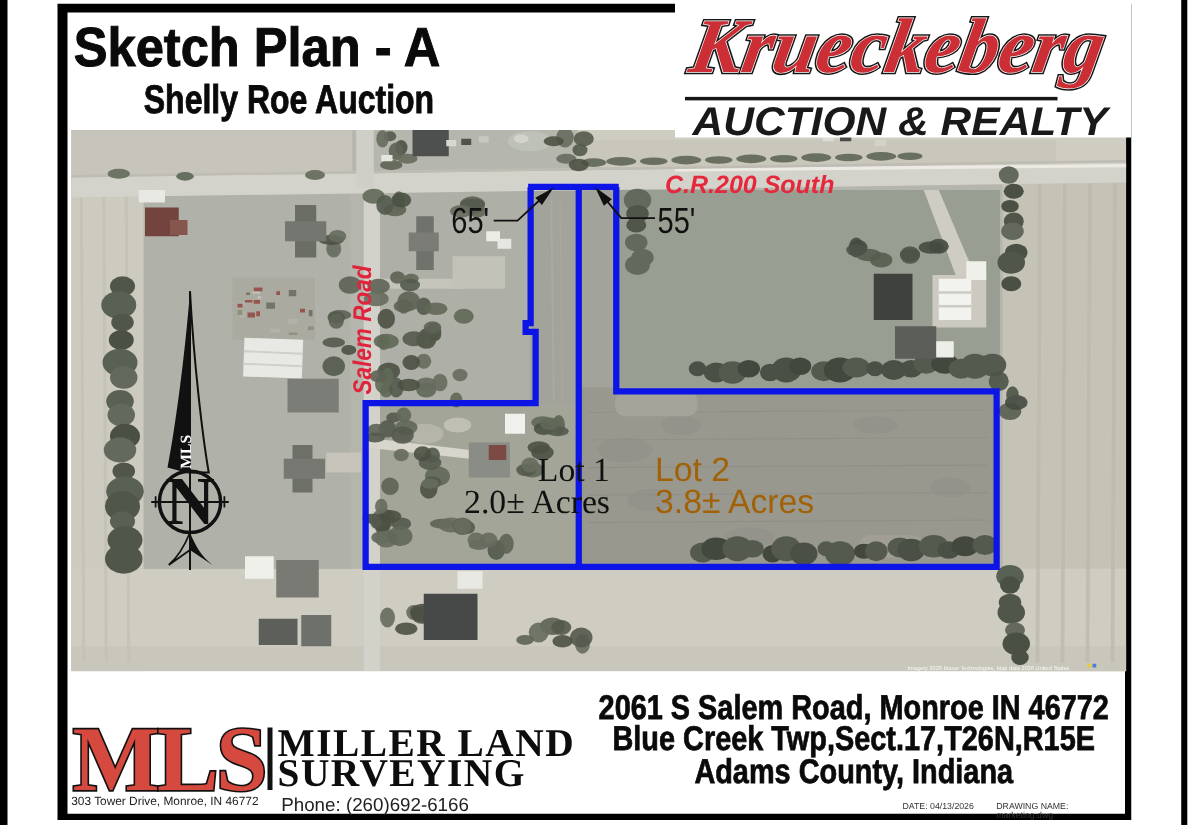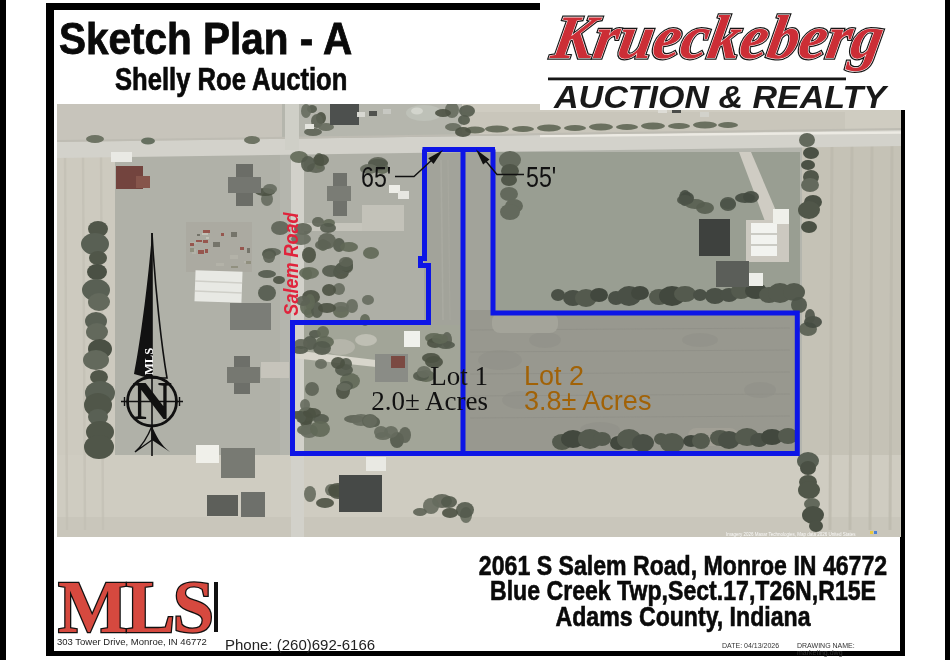--- a/index.html
+++ b/index.html
@@ -577,33 +577,35 @@
 
 <rect x="8" y="77.5" width="298" height="2.8" fill="#161616"></rect>
 
 <text x="14" y="108" font-family="Liberation Sans, sans-serif" font-style="italic" font-weight="bold" font-size="32" fill="#191919" textLength="332" lengthAdjust="spacingAndGlyphs">AUCTION &amp; REALTY</text>
 </svg>
 
 <div class="abs" style="left:361px;top:161px;font-size:29px;color:#111;transform:scaleX(0.8);transform-origin:0 0">65'</div>
 
 <div class="abs" style="left:526px;top:161px;font-size:29px;color:#111;transform:scaleX(0.8);transform-origin:0 0">55'</div>
 
+<div class="abs" style="left:532px;top:137px;font-size:20px;font-weight:bold;font-style:italic;color:#e5283b;white-space:nowrap">C.R.200 South</div>
 
 <div class="abs" style="left:291px;top:264px;font-size:20.5px;font-weight:bold;font-style:italic;color:#e0243c;white-space:nowrap;transform:translate(-50%,-50%) rotate(-90deg) scaleX(0.88)">Salem Road</div>
 
 <div class="abs" style="left:268px;top:364px;width:220px;text-align:right;font-family:'Liberation Serif',serif;font-size:27px;line-height:25px;color:#111">Lot 1<br>2.0± Acres</div>
 
 <div class="abs" style="left:524px;top:364px;width:220px;text-align:left;font-family:Liberation Sans, sans-serif;font-size:27px;line-height:25px;color:#a16207">Lot 2<br>3.8± Acres</div>
 
 <svg class="abs" style="left:52px;top:575px" width="175" height="66" viewBox="0 0 175 66" xmlns="http://www.w3.org/2000/svg">
 <text x="6" y="57" font-family="Liberation Serif, serif" font-weight="bold" font-size="74" fill="#d6493f" stroke="#111" stroke-width="2.6" paint-order="stroke" letter-spacing="-6" textLength="150">MLS</text>
 </svg>
 
 <div class="abs" style="left:214px;top:582px;width:3.5px;height:50px;background:#111"></div>
 
+<div class="abs" style="left:222px;top:583px;font-family:'Liberation Serif',serif;font-weight:bold;font-size:31.5px;line-height:24px;letter-spacing:1.2px;color:#0d0d0d;white-space:nowrap">MILLER LAND<br>SURVEYING</div>
 
 <div class="abs" style="left:57px;top:636px;font-size:9.5px;color:#222">303 Tower Drive, Monroe, IN 46772</div>
 
 <div class="abs" style="left:225px;top:636px;font-size:15px;color:#222">Phone: (260)692-6166</div>
 
 <div class="abs" style="left:383px;top:553px;width:600px;text-align:center;font-size:27.5px;font-weight:bold;line-height:25.4px;color:#0a0a0a;-webkit-text-stroke:0.6px #0a0a0a;white-space:nowrap;transform:scaleX(0.84);transform-origin:300px 0">2061 S Salem Road, Monroe IN 46772<br>Blue Creek Twp,Sect.17,T26N,R15E<br>Adams County, Indiana</div>
 
 <div class="abs" style="left:722px;top:642px;font-size:7px;color:#333">DATE: 04/13/2026</div>
 
 <div class="abs" style="left:797px;top:642px;font-size:7px;color:#333">DRAWING NAME: marketing.dwg</div>

